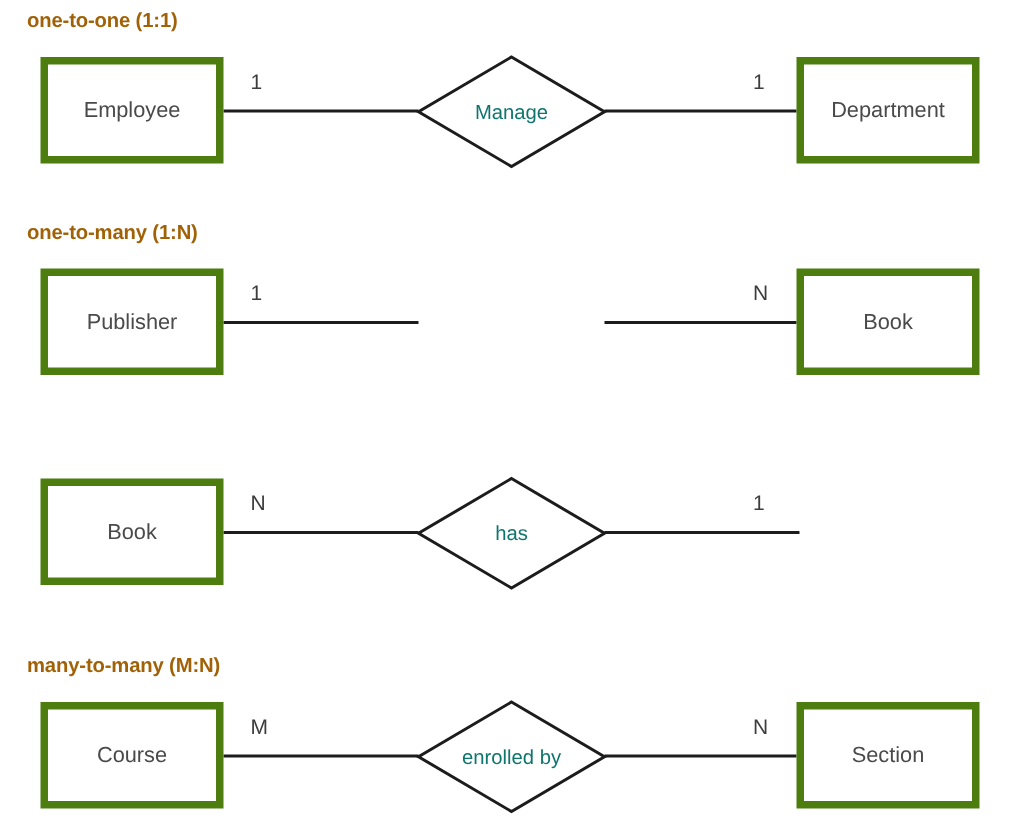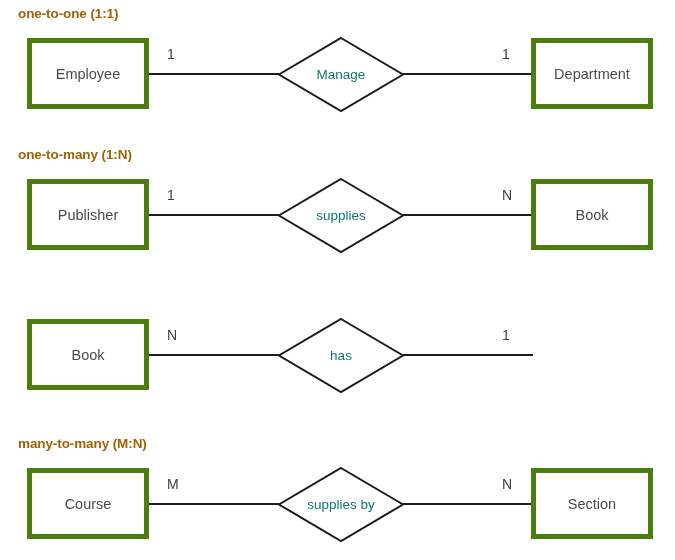--- a/index.html
+++ b/index.html
@@ -145,26 +145,20 @@
 
     <div class="connector left-conn"></div>
     <div class="connector right-conn"></div>
 
     <div class="entity-box left">
       <span class="entity-label">Publisher</span>
     </div>
 
     <div class="card-label left-card">1</div>
 
-    <div class="rel-diamond">
-      <svg viewBox="0 0 128 77" preserveAspectRatio="none" aria-hidden="true">
-        <polygon class="dia-shape" points="64,2 126,38.5 64,75 2,38.5"></polygon>
-      </svg>
-      <div class="rel-label">supplies</div>
-    </div>
 
     <div class="card-label right-card">N</div>
 
     <div class="entity-box right">
       <span class="entity-label">Book</span>
     </div>
   </div>
 
   <div class="section" style="top:281px;">
 
@@ -197,21 +191,21 @@
     <div class="entity-box left">
       <span class="entity-label">Course</span>
     </div>
 
     <div class="card-label left-card">M</div>
 
     <div class="rel-diamond">
       <svg viewBox="0 0 128 77" preserveAspectRatio="none" aria-hidden="true">
         <polygon class="dia-shape" points="64,2 126,38.5 64,75 2,38.5"></polygon>
       </svg>
-      <div class="rel-label">supplies by</div>
+      <div class="rel-label">enrolled by</div>
     </div>
 
     <div class="card-label right-card">N</div>
 
     <div class="entity-box right">
       <span class="entity-label">Section</span>
     </div>
   </div>
 
 </div>

